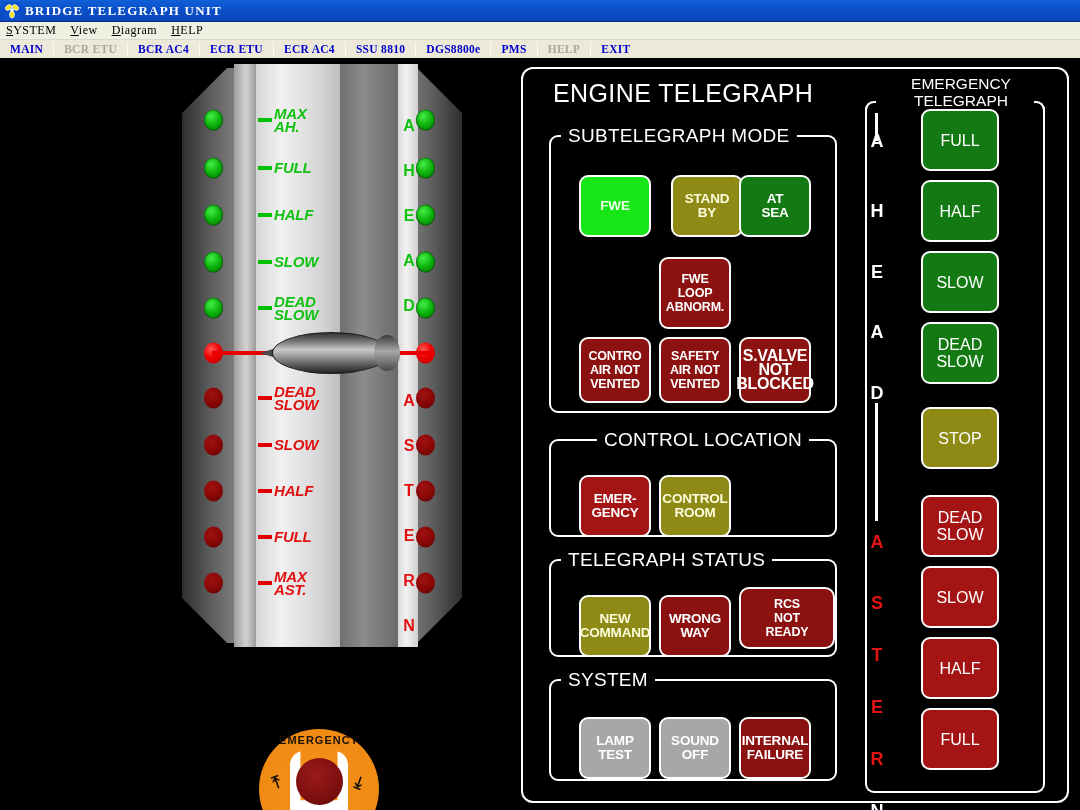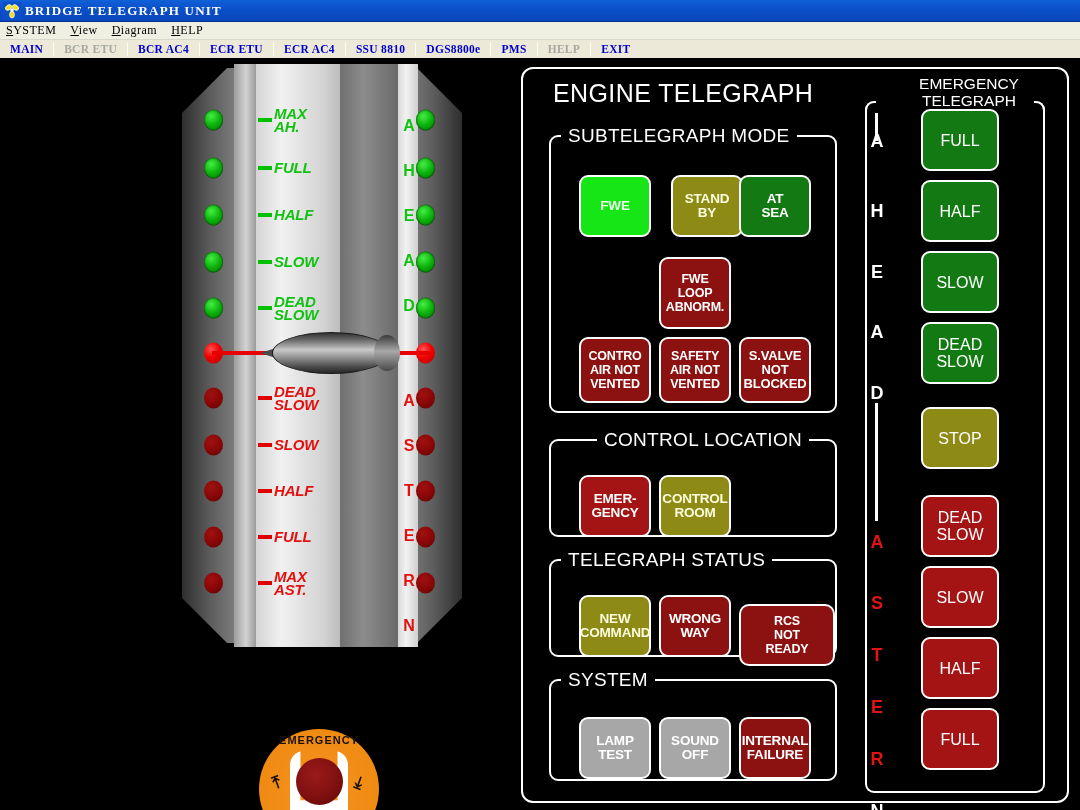--- a/index.html
+++ b/index.html
@@ -269,21 +269,21 @@
   .c-green     { background: #137a13; }
   .c-green-br  { background: #0f9a18; }
   .c-olive     { background: #8d8a16; color: #fdfddc; }
   .c-dred      { background: #8c1212; }
   .c-red-br    { background: #a41414; }
   .c-grey      { background: #a7a7a7; color: #ffffff; }
 
   
   #etel { position: absolute; left: 330px; top: 4px; width: 212px; height: 724px; }
   #etel .etel-title {
-    position: absolute; left: 28px; top: 2px; width: 176px;
+    position: absolute; left: 20px; top: 2px; width: 176px;
     text-align: center; color: #fff; font-size: 15.5px; line-height: 17px;
   }
   #etel .etel-frame {
     position: absolute; left: 12px; top: 28px; width: 180px; height: 692px;
     border: 2px solid #fff; border-radius: 9px; border-top: none;
   }
   #etel .etel-frame::before, #etel .etel-frame::after {
     content: ""; position: absolute; top: 0; height: 9px; width: 9px;
     border-top: 2px solid #fff;
   }
@@ -451,38 +451,38 @@
 SEA</div>
           <div class="lamp c-dred" style="left: 108px; top: 110px; width: 72px; height: 72px; font-size: 12.5px;">FWE
 LOOP
 ABNORM.</div>
           <div class="lamp c-dred" style="left: 28px; top: 190px; width: 72px; height: 66px; font-size: 12.5px;">CONTRO
 AIR NOT
 VENTED</div>
           <div class="lamp c-dred" style="left: 108px; top: 190px; width: 72px; height: 66px; font-size: 12.5px;">SAFETY
 AIR NOT
 VENTED</div>
-          <div class="lamp c-dred" style="left: 188px; top: 190px; width: 72px; height: 66px; font-size: 13px;">S.VALVE
+          <div class="lamp c-dred" style="left: 188px; top: 190px; width: 72px; height: 66px; font-size: 16px;">S.VALVE
 NOT
 BLOCKED</div>
         </fieldset>
         <fieldset class="group" style="left: 26px; top: 360px; width: 288px; height: 108px; padding-left: 36px;">
           <legend>CONTROL LOCATION</legend>
           <div class="lamp c-red-br" style="left: 28px; top: 24px; width: 72px; height: 62px; font-size: 13.5px;">EMER-
 GENCY</div>
           <div class="lamp c-olive" style="left: 108px; top: 24px; width: 72px; height: 62px; font-size: 13.5px;">CONTROL
 ROOM</div>
         </fieldset>
         <fieldset class="group" style="left: 26px; top: 480px; width: 288px; height: 108px;">
           <legend>TELEGRAPH STATUS</legend>
           <div class="lamp c-olive" style="left: 28px; top: 24px; width: 72px; height: 62px; font-size: 13.5px;">NEW
 COMMAND</div>
           <div class="lamp c-dred" style="left: 108px; top: 24px; width: 72px; height: 62px; font-size: 13.5px;">WRONG
 WAY</div>
-          <div class="lamp c-dred" style="left: 188px; top: 33px; width: 96px; height: 62px; font-size: 12.5px; border-radius: 10px;">RCS
+          <div class="lamp c-dred" style="left: 188px; top: 16px; width: 96px; height: 62px; font-size: 12.5px; border-radius: 10px;">RCS
 NOT
 READY</div>
         </fieldset>
         <fieldset class="group" style="left: 26px; top: 600px; width: 288px; height: 112px;">
           <legend>SYSTEM</legend>
           <div class="lamp c-grey" style="left: 28px; top: 26px; width: 72px; height: 62px; font-size: 13.5px;">LAMP
 TEST</div>
           <div class="lamp c-grey" style="left: 108px; top: 26px; width: 72px; height: 62px; font-size: 13.5px;">SOUND
 OFF</div>
           <div class="lamp c-dred" style="left: 188px; top: 26px; width: 72px; height: 62px; font-size: 13.5px;">INTERNAL

